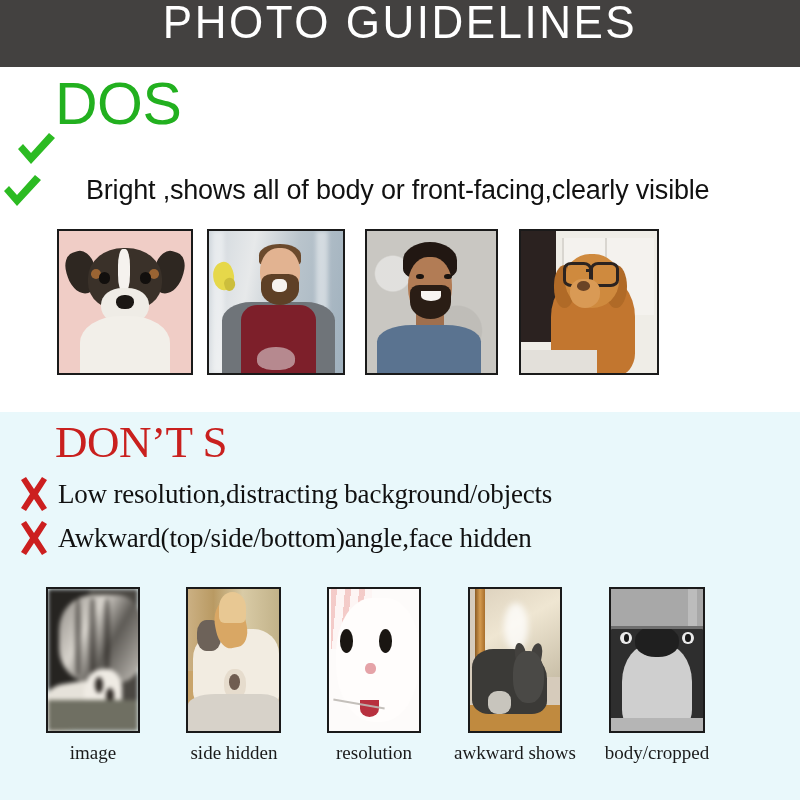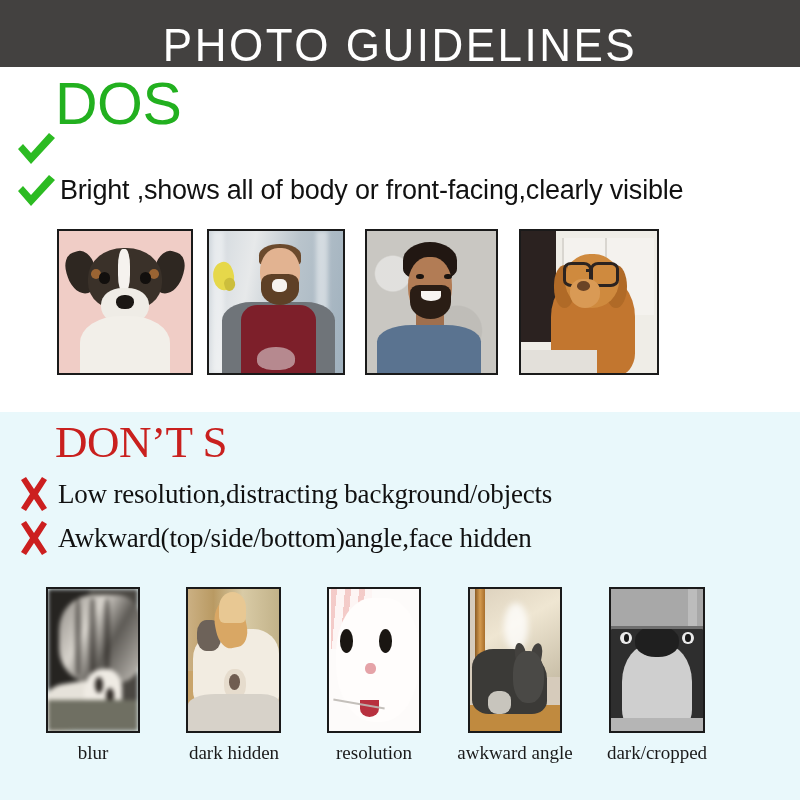--- a/index.html
+++ b/index.html
@@ -23,21 +23,21 @@
 
   
   .header-bar {
     position: absolute;
     left: 0;
     top: 0;
     width: 800px;
     height: 67px;
     background: #434140;
     display: flex;
-    align-items: flex-end;
+    align-items: flex-start;
     justify-content: center;
   }
   .header-title {
     color: #ffffff;
     font-size: 44px;
     letter-spacing: 2.5px;
     font-weight: 400;
     line-height: 1;
     font-family: "Liberation Sans", sans-serif;
     transform: scaleY(1.06);
@@ -64,21 +64,21 @@
     letter-spacing: -0.5px;
   }
 
   .bullet-row {
     position: absolute;
     display: flex;
     align-items: center;
     white-space: nowrap;
   }
   .dos-bullet-0 { left: 14px; top: 62px; }
-  .dos-bullet-1 { left: 14px; top: 104px; }
+  .dos-bullet-1 { left: 0; top: 104px; gap: 40px; }
 
   .check-icon {
     width: 44px;
     height: 38px;
     flex: 0 0 44px;
     position: relative;
     margin-right: 2px;
   }
   .check-icon svg { display: block; width: 44px; height: 38px; }
 
@@ -682,22 +682,22 @@
           <div class="head"></div>
           <div class="eye-l"></div>
             <div class="eye-r"></div>
           <div class="muz"></div>
           <div class="nose"></div>
           <div class="top-bar"></div>
           <div class="floor"></div>
         </div>
       </div>
 
-      <div class="caption" style="left:46px; top:156px; width:94px;">blur</div>
-      <div class="caption" style="left:178px; top:156px; width:112px;">dark hidden</div>
+      <div class="caption" style="left:46px; top:156px; width:94px;">image</div>
+      <div class="caption" style="left:178px; top:156px; width:112px;">side hidden</div>
       <div class="caption" style="left:318px; top:156px; width:112px;">resolution</div>
-      <div class="caption" style="left:453px; top:156px; width:124px;">awkward angle</div>
-      <div class="caption" style="left:593px; top:156px; width:128px;">dark/cropped</div>
+      <div class="caption" style="left:453px; top:156px; width:124px;">awkward shows</div>
+      <div class="caption" style="left:593px; top:156px; width:128px;">body/cropped</div>
 
     </div>
   </div>
 
 </div>
 
 </body></html>

